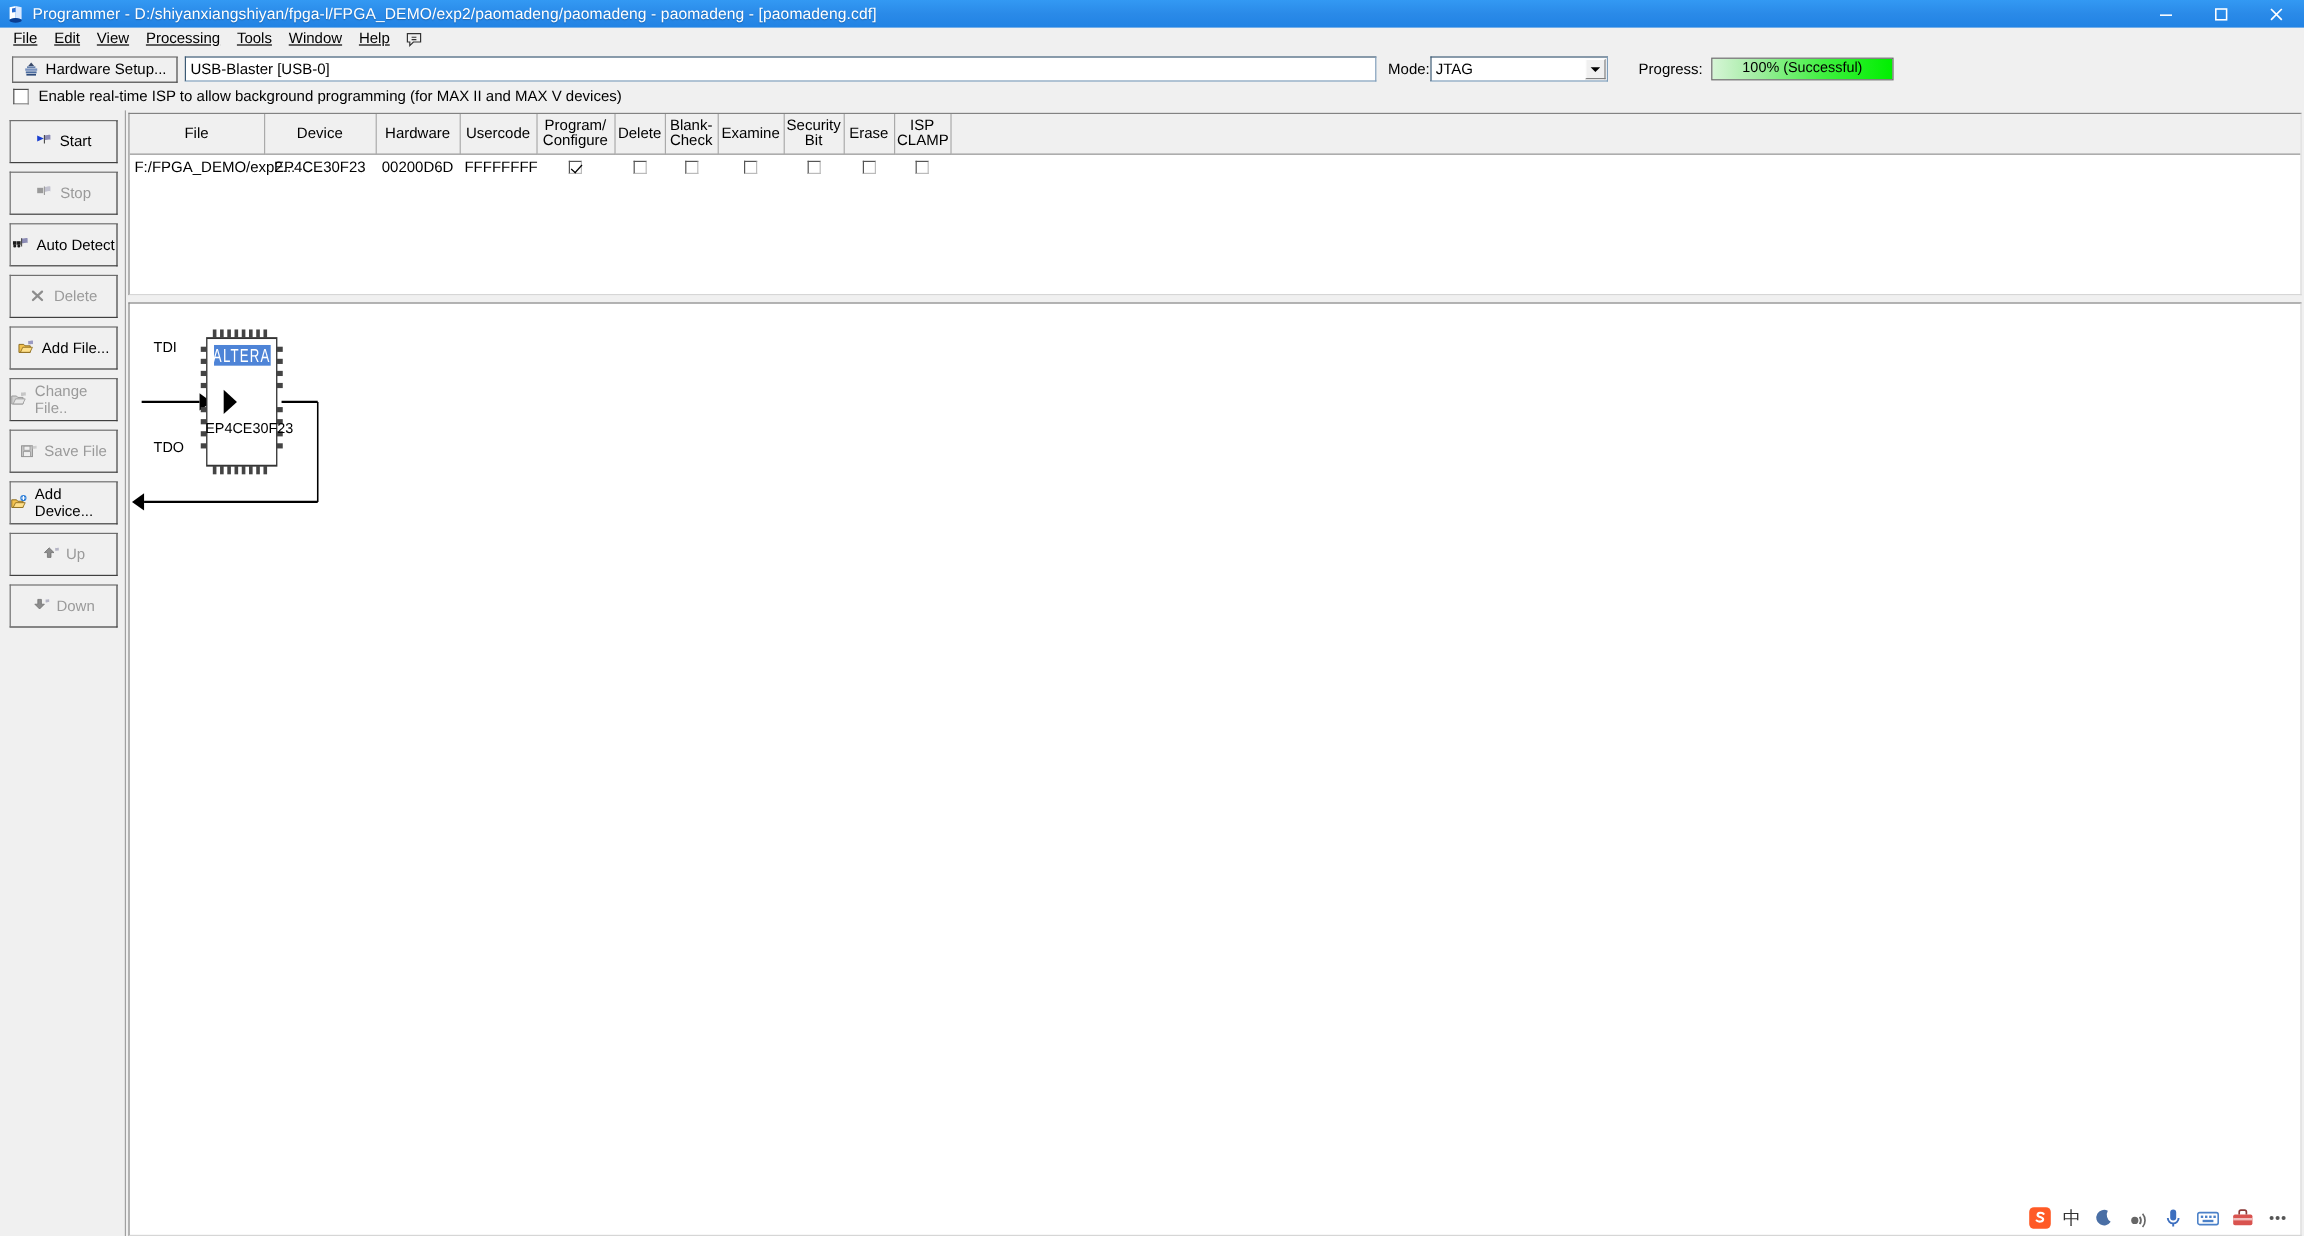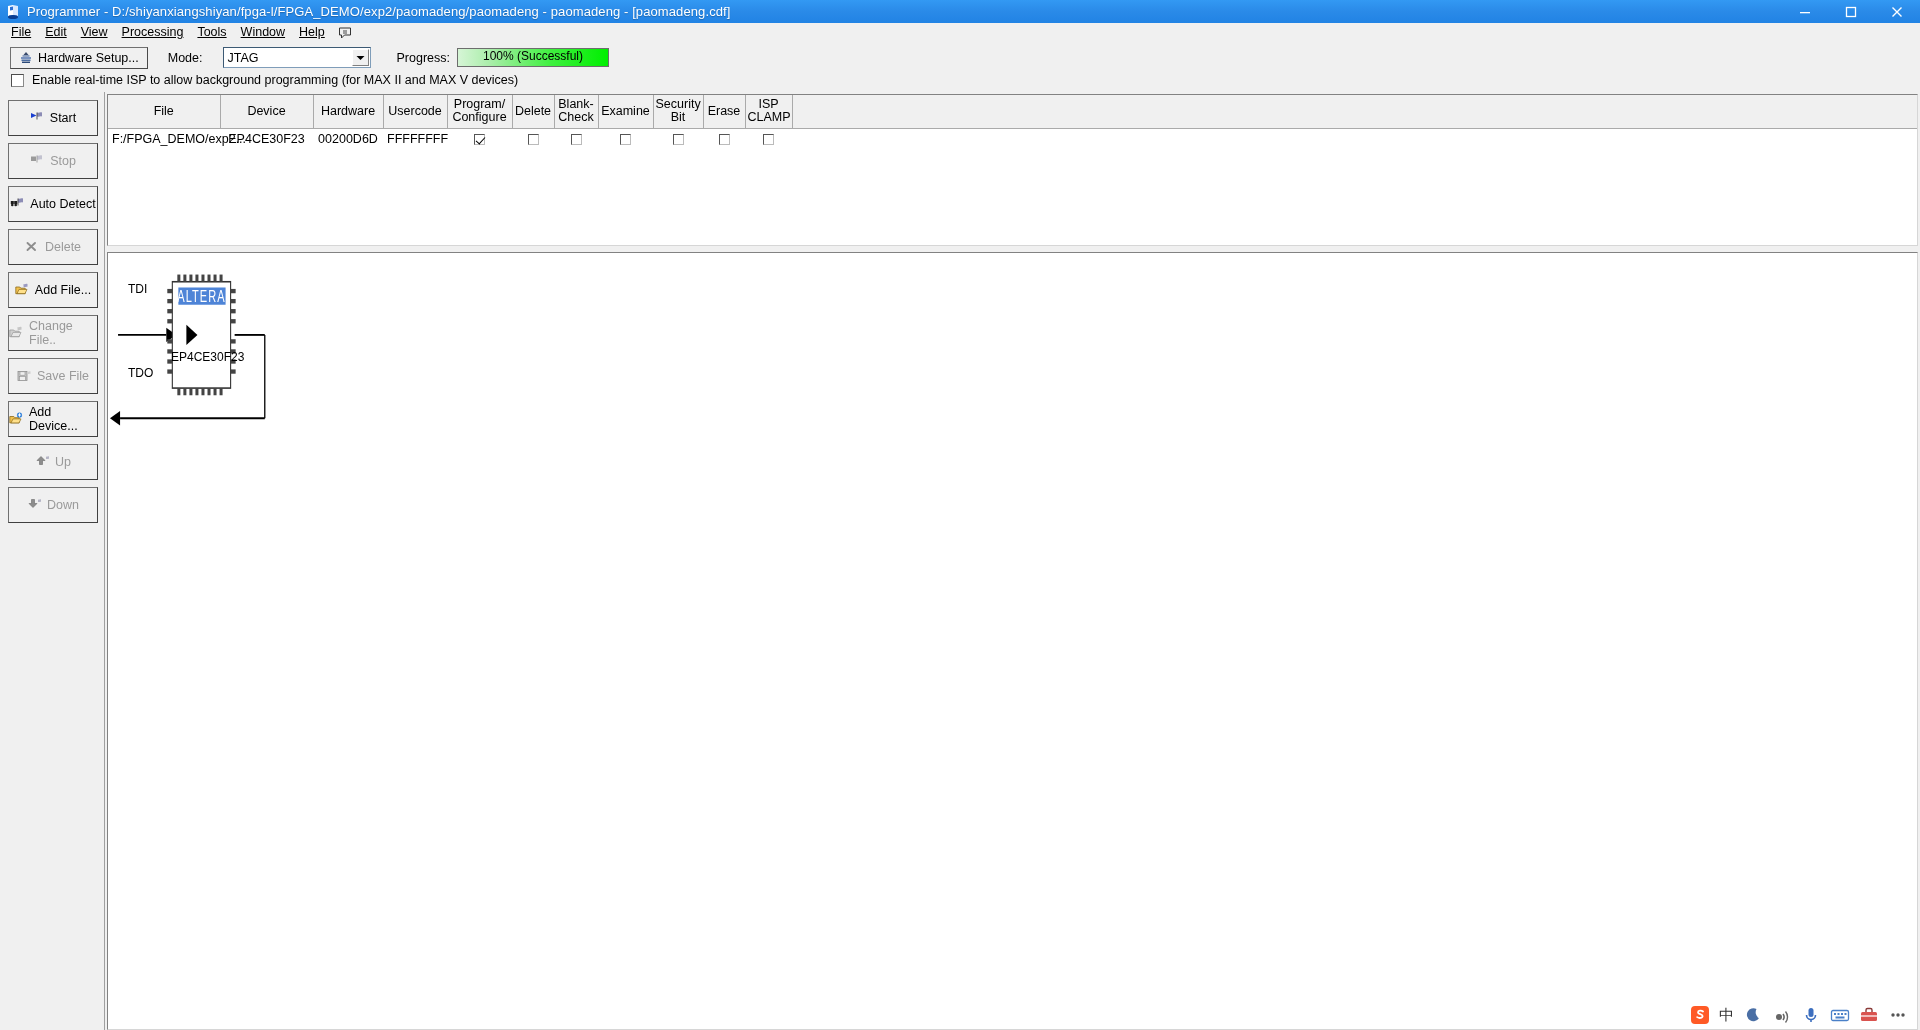--- a/index.html
+++ b/index.html
@@ -87,22 +87,22 @@
     background: #fff;
     border: 1px solid #7f9db9;
     border-top-color: #3c5a74;
     border-left-color: #3c5a74;
     display: flex; align-items: center;
     padding: 0 4px;
     font-size: 12.5px;
     max-width: 993px;
   }
   #mode-wrap {
-    display: flex; align-items: center; gap: 20px;
-    margin-left: 20px;
+    display: flex; align-items: center; gap: 0;
+    margin-left: 10px;
   }
   #mode-label { font-size: 12.5px; }
   #mode-select {
     width: 148px; height: 21px;
     background: #fff;
     border: 1px solid #7f9db9;
     border-top-color: #3c5a74;
     border-left-color: #3c5a74;
     display: flex; align-items: center;
     padding-left: 4px;
@@ -320,20 +320,23 @@
 <div id="toolbar">
   <div id="hw-setup-btn">
     <svg width="14" height="14" viewBox="0 0 14 14">
       <path d="M7 1 L9.5 4 H4.5 Z" fill="#3a4a6a"></path>
       <rect x="2" y="6" width="10" height="2" fill="#7a93c0"></rect>
       <rect x="2.5" y="8.5" width="9" height="1.6" fill="#4b6ca0"></rect>
       <rect x="3" y="10.6" width="8" height="1.4" fill="#2c4a7a"></rect>
       <rect x="3.5" y="4.3" width="7" height="1.3" fill="#5d7aa8"></rect>
     </svg>
     <span>Hardware Setup...</span>
+  </div>
+  <div id="hw-text">
+    <span>USB-Blaster [USB-0]</span>
   </div>
   <div id="mode-wrap">
     <span id="mode-label">Mode:</span>
     <div id="mode-select">
       <span>JTAG</span>
       <span id="mode-arrow">
         <svg width="9" height="6" viewBox="0 0 9 6">
             <path d="M0.5 1 L4.5 5 L8.5 1 Z" fill="#000"></path>
           </svg>
       </span>

